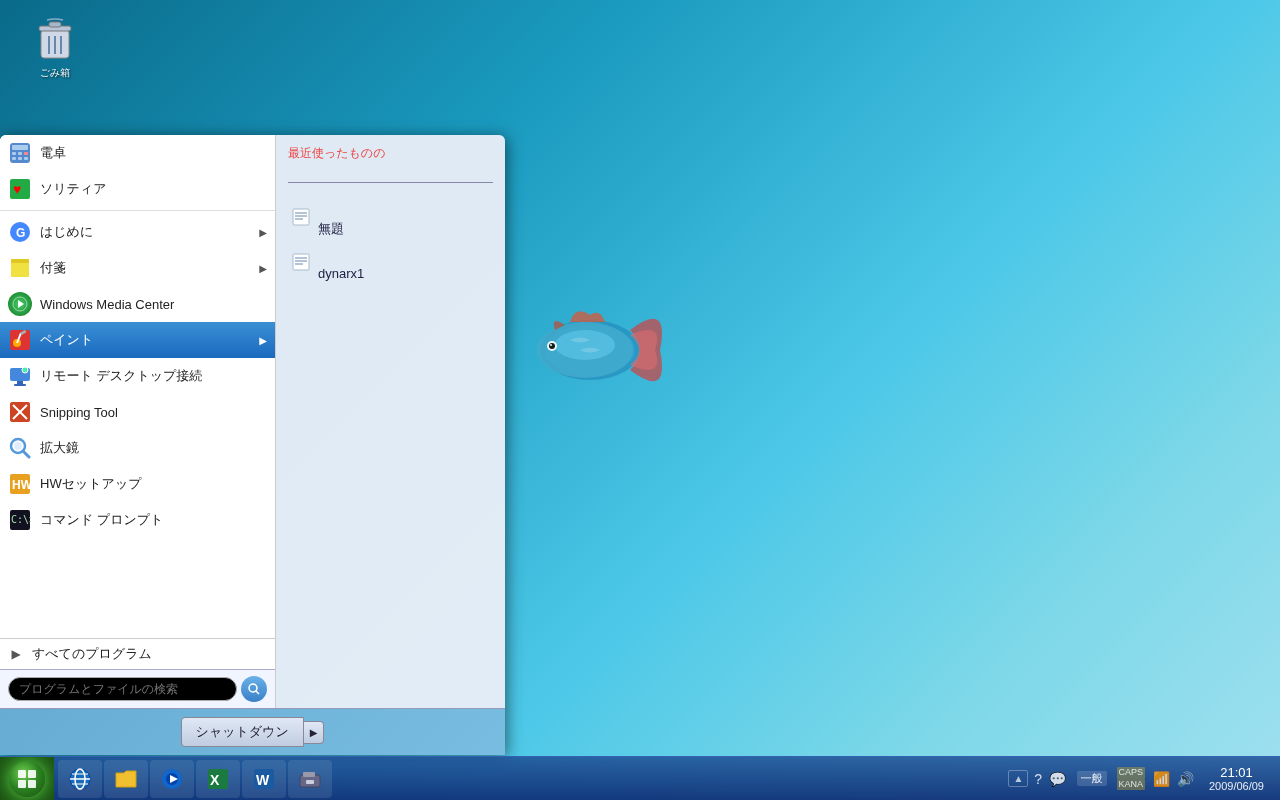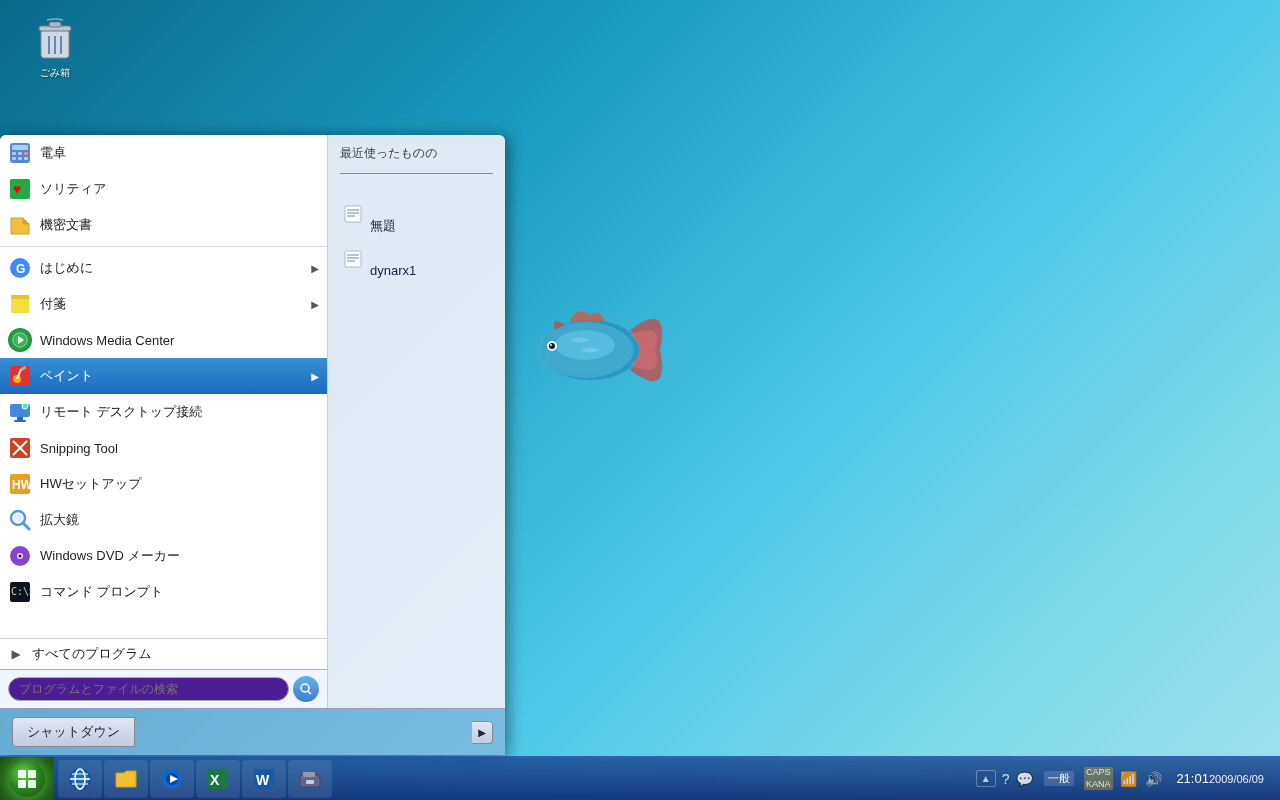--- a/index.html
+++ b/index.html
@@ -69,21 +69,21 @@
 
     .start-menu-body {
       display: flex;
       flex: 1;
       background: rgba(255,255,255,0.95);
       min-height: 0;
     }
 
     
     .left-panel {
-      width: 328px;
+      width: 276px;
       background: rgba(255,255,255,0.97);
       display: flex;
       flex-direction: column;
       border-right: 1px solid #ccc;
     }
 
     .menu-items {
       flex: 1;
       overflow: hidden;
     }
@@ -156,21 +156,21 @@
       padding: 6px 8px;
       background: rgba(240,245,255,0.98);
       border-top: 1px solid #aac;
     }
     .search-input {
       flex: 1;
       border: 1px solid #aaa;
       border-radius: 12px;
       padding: 4px 10px;
       font-size: 12px;
-      background: #4c1d95;
+      background: #000000;
       color: #888;
       outline: none;
     }
     .search-button {
       width: 26px;
       height: 26px;
       background: linear-gradient(to bottom, #6ab0e8, #3a80c8);
       border: none;
       border-radius: 50%;
       margin-left: 4px;
@@ -186,23 +186,23 @@
     .right-panel {
       flex: 1;
       background: rgba(180,200,230,0.3);
       padding: 10px 12px;
       display: flex;
       flex-direction: column;
     }
 
     .recent-section-header {
       font-size: 12px;
-      color: #404040;
-      margin-bottom: 18px;
-      padding-bottom: 11px;
+      color: #ef4444;
+      margin-bottom: 12px;
+      padding-bottom: 20px;
       border-bottom: 1px solid #88a;
     }
 
     .recent-item {
       display: flex;
       align-items: center;
       padding: 3px 4px;
       cursor: pointer;
       font-size: 13px;
       color: #224;
@@ -219,21 +219,21 @@
       margin-top: 22px;
     }
 
     
     .shutdown-bar {
       display: flex;
       align-items: center;
       padding: 8px 12px;
       background: rgba(150,180,220,0.6);
       border-top: 1px solid #99b;
-      justify-content: space-between;
+      justify-content: center;
     }
     .shutdown-button {
       display: flex;
       align-items: center;
       background: linear-gradient(to bottom, #e0e8f5, #c0cce0);
       border: 1px solid #889;
       border-radius: 4px 0 0 4px;
       padding: 5px 14px;
       font-size: 13px;
       cursor: pointer;
@@ -362,21 +362,21 @@
     }
     .caps-label {
       background: rgba(255,200,0,0.3);
       padding: 0 2px;
       border-radius: 1px;
       line-height: 1.3;
     }
 
     .clock-area {
       display: flex;
-      flex-direction: row;
+      flex-direction: column;
       align-items: center;
       padding: 2px 8px;
       cursor: pointer;
       border-radius: 4px;
     }
     .clock-time {
       font-size: 13px;
       color: white;
       font-weight: normal;
     }
@@ -472,29 +472,20 @@
           <div class="menu-item">
             <div class="menu-item-icon">
               <svg width="22" height="22" viewBox="0 0 22 22">
                   <rect x="1" y="1" width="20" height="20" rx="2" fill="#22aa44"></rect>
                   <text x="4" y="16" font-size="14" fill="red">♥</text>
                 </svg>
             </div>
             <span class="menu-item-label">ソリティア</span>
           </div>
 
-          <div class="menu-item">
-            <div class="menu-item-icon">
-              <svg width="22" height="22" viewBox="0 0 22 22">
-                  <path d="M2 4 L14 4 L20 10 L20 20 L2 20 Z" fill="#f0c040" stroke="#d0a020" stroke-width="1"></path>
-                  <path d="M14 4 L14 10 L20 10" fill="#e0a820" stroke="#d0a020" stroke-width="1"></path>
-                </svg>
-            </div>
-            <span class="menu-item-label">機密文書</span>
-          </div>
 
           <div class="menu-divider"></div>
 
           <div class="menu-item">
             <div class="menu-item-icon">
               <svg width="22" height="22" viewBox="0 0 22 22">
                   <circle cx="11" cy="11" r="10" fill="#4488ff"></circle>
                   <text x="7" y="16" font-size="12" fill="white" font-weight="bold">G</text>
                 </svg>
             </div>
@@ -555,48 +546,38 @@
                   <line x1="4" y1="4" x2="18" y2="18" stroke="white" stroke-width="2"></line>
                   <line x1="18" y1="4" x2="4" y2="18" stroke="white" stroke-width="2"></line>
                 </svg>
             </div>
             <span class="menu-item-label">Snipping Tool</span>
           </div>
 
           <div class="menu-item">
             <div class="menu-item-icon">
               <svg width="22" height="22" viewBox="0 0 22 22">
-                  <rect x="1" y="1" width="20" height="20" rx="2" fill="#e8a020"></rect>
-                  <text x="3" y="16" font-size="12" fill="white" font-weight="bold">HW</text>
-                </svg>
-            </div>
-            <span class="menu-item-label">HWセットアップ</span>
-          </div>
-
-          <div class="menu-item">
-            <div class="menu-item-icon">
-              <svg width="22" height="22" viewBox="0 0 22 22">
                   <circle cx="9" cy="9" r="7" fill="none" stroke="#5599dd" stroke-width="2.5"></circle>
                   <line x1="14" y1="14" x2="20" y2="20" stroke="#5599dd" stroke-width="3" stroke-linecap="round"></line>
                   <circle cx="9" cy="9" r="4" fill="rgba(150,200,255,0.3)"></circle>
                 </svg>
             </div>
             <span class="menu-item-label">拡大鏡</span>
           </div>
 
           <div class="menu-item">
             <div class="menu-item-icon">
               <svg width="22" height="22" viewBox="0 0 22 22">
-                  <circle cx="11" cy="11" r="10" fill="#8844cc"></circle>
-                  <circle cx="11" cy="11" r="3" fill="#eeddff"></circle>
-                  <circle cx="11" cy="11" r="1.5" fill="#330055"></circle>
-                </svg>
-            </div>
-            <span class="menu-item-label">Windows DVD メーカー</span>
-          </div>
+                  <rect x="1" y="1" width="20" height="20" rx="2" fill="#e8a020"></rect>
+                  <text x="3" y="16" font-size="12" fill="white" font-weight="bold">HW</text>
+                </svg>
+            </div>
+            <span class="menu-item-label">HWセットアップ</span>
+          </div>
+
 
           <div class="menu-item">
             <div class="menu-item-icon">
               <svg width="22" height="22" viewBox="0 0 22 22">
                   <rect x="1" y="1" width="20" height="20" rx="2" fill="#111122"></rect>
                   <text x="2" y="14" font-size="10" fill="#aaddaa" font-family="monospace">C:\&gt;</text>
                 </svg>
             </div>
             <span class="menu-item-label">コマンド プロンプト</span>
           </div>

